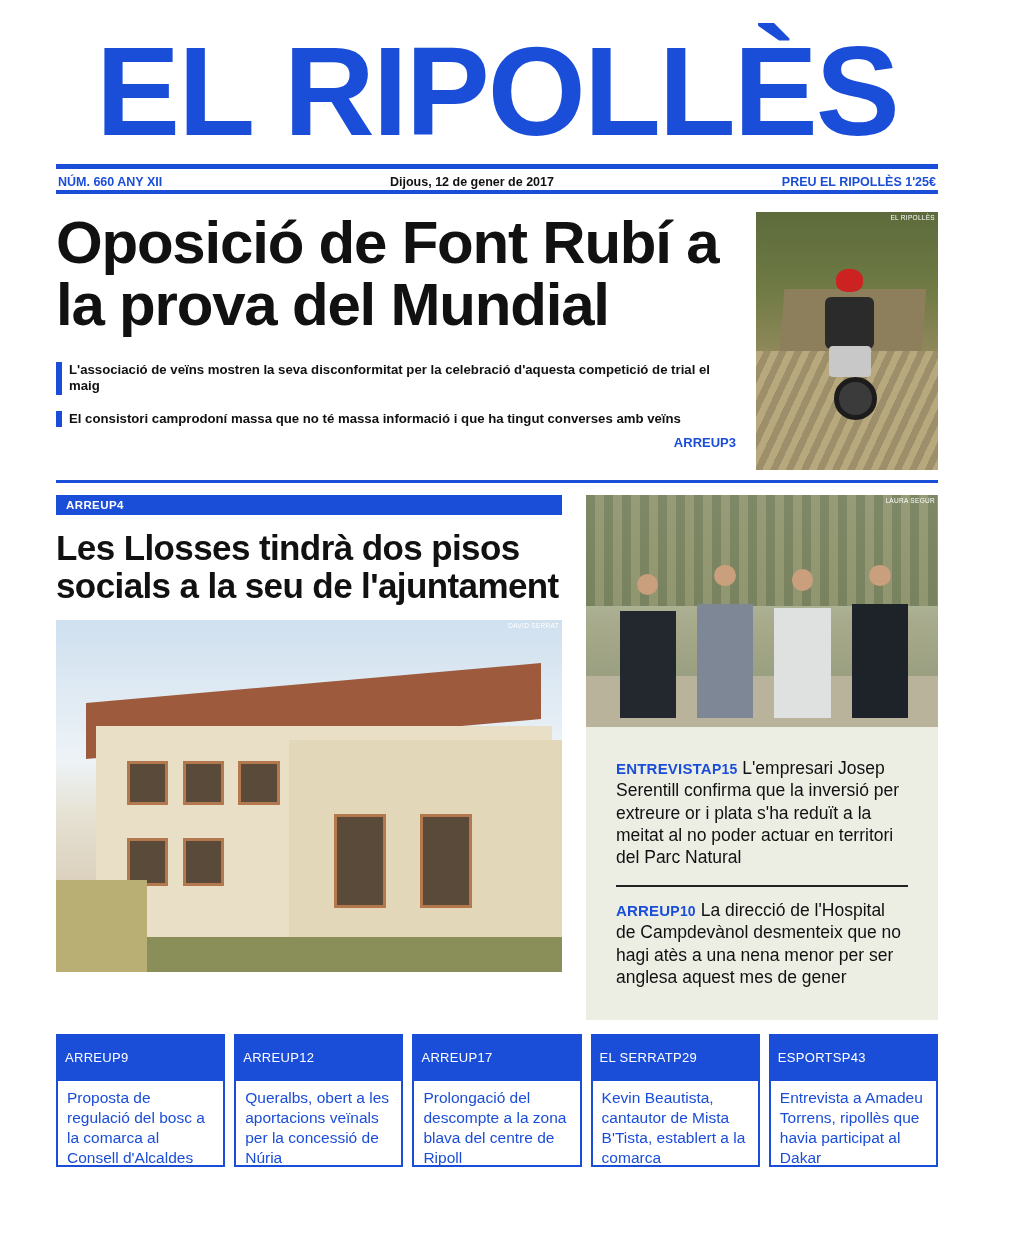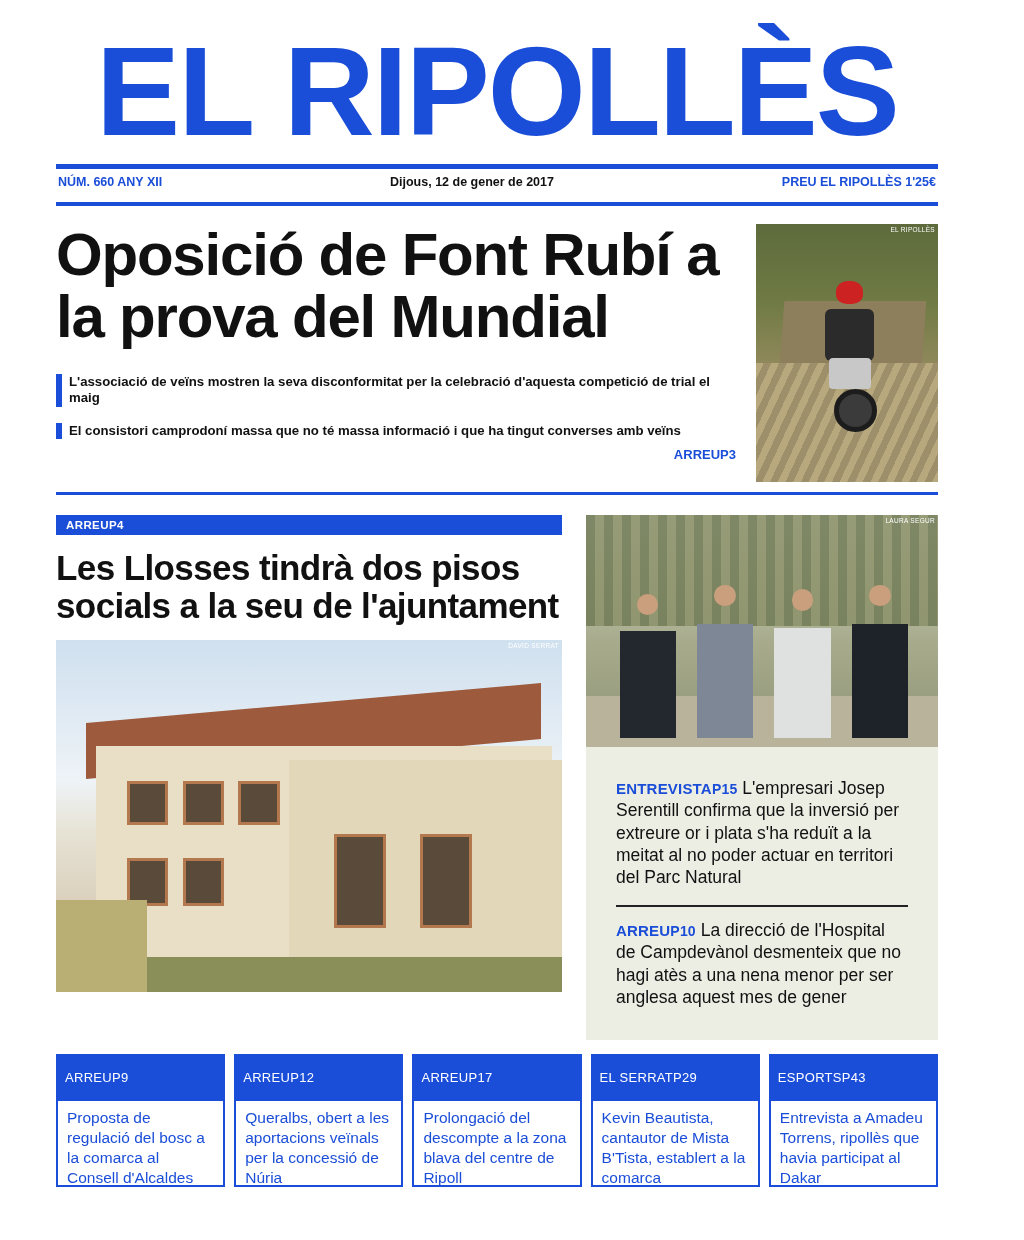--- a/index.html
+++ b/index.html
@@ -43,21 +43,21 @@
     background: #1b4ed8;
     margin-top: 14px;
   }
   .masthead-info {
     display: flex;
     justify-content: space-between;
     align-items: center;
     font-size: 12.5px;
     font-weight: bold;
     color: #1b4ed8;
-    padding: 6px 2px 13px 2px;
+    padding: 6px 2px 1px 2px;
   }
   .masthead-info .center { color: #111; }
   .masthead-rule2 {
     height: 4px;
     background: #1b4ed8;
   }
 
   
   .lead {
     display: flex;
@@ -134,21 +134,21 @@
   .divider-blue {
     height: 3px;
     background: #1b4ed8;
     margin-top: 10px;
   }
 
   
   .middle {
     display: flex;
     gap: 24px;
-    margin-top: 20px;
+    margin-top: 12px;
   }
   .mid-left { flex: 1 1 auto; min-width: 0; }
   .mid-right { flex: 0 0 352px; }
 
   .arreu-tab {
     background: #1b4ed8;
     color: #fff;
     font-size: 11.5px;
     font-weight: bold;
     padding: 4px 10px;

